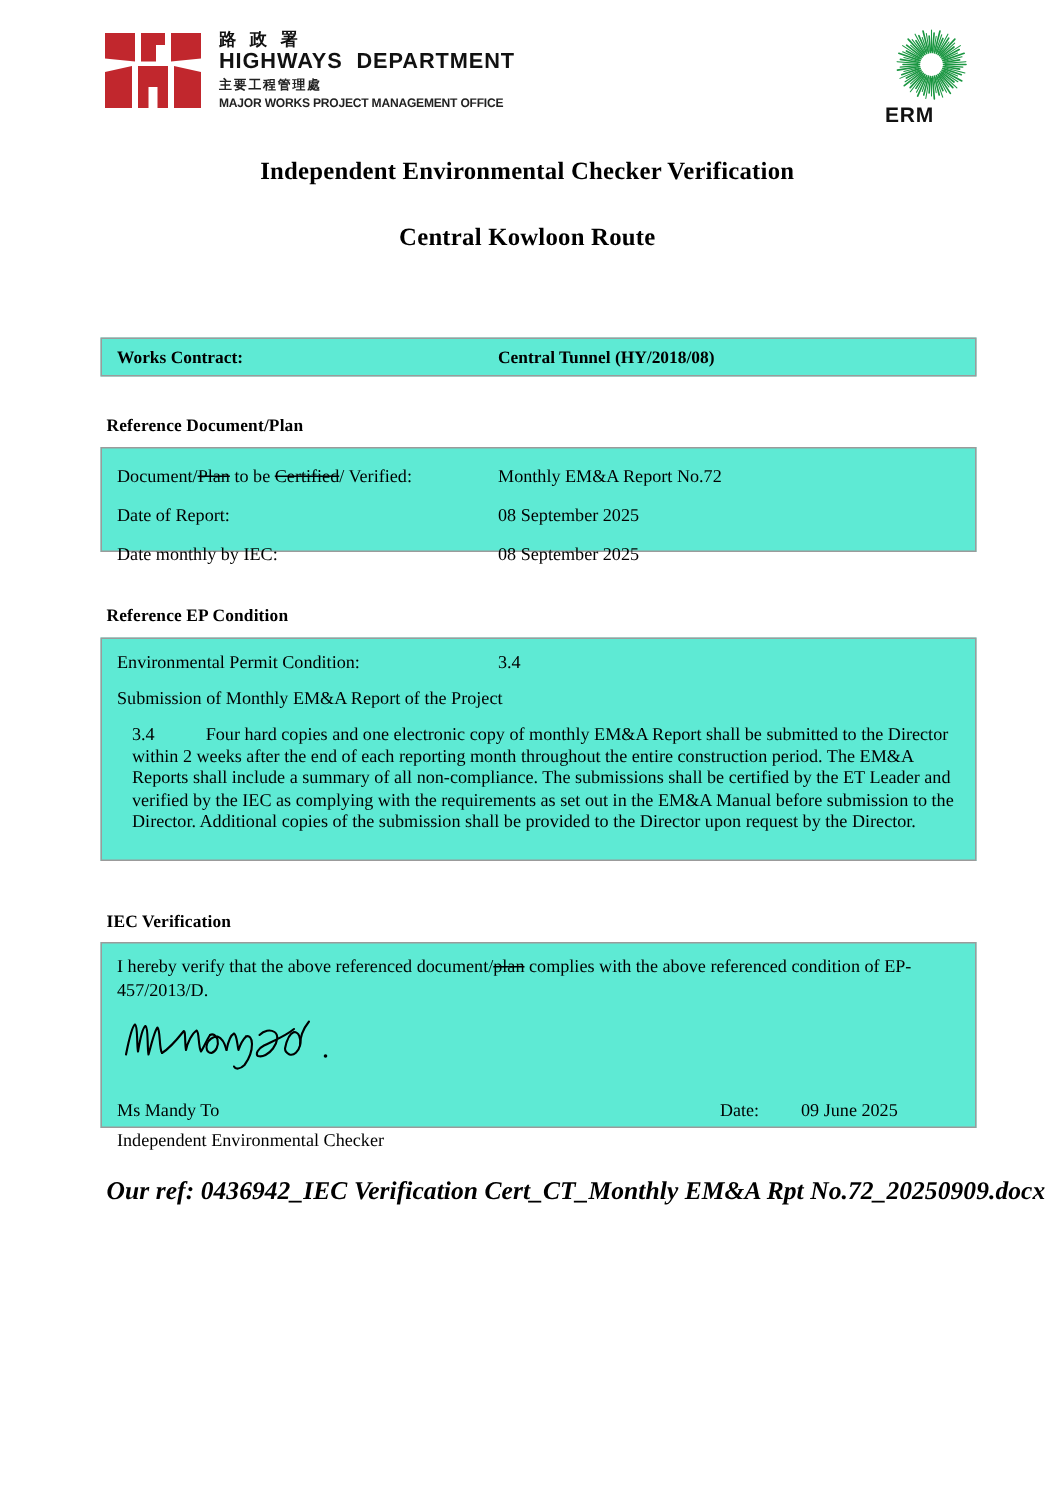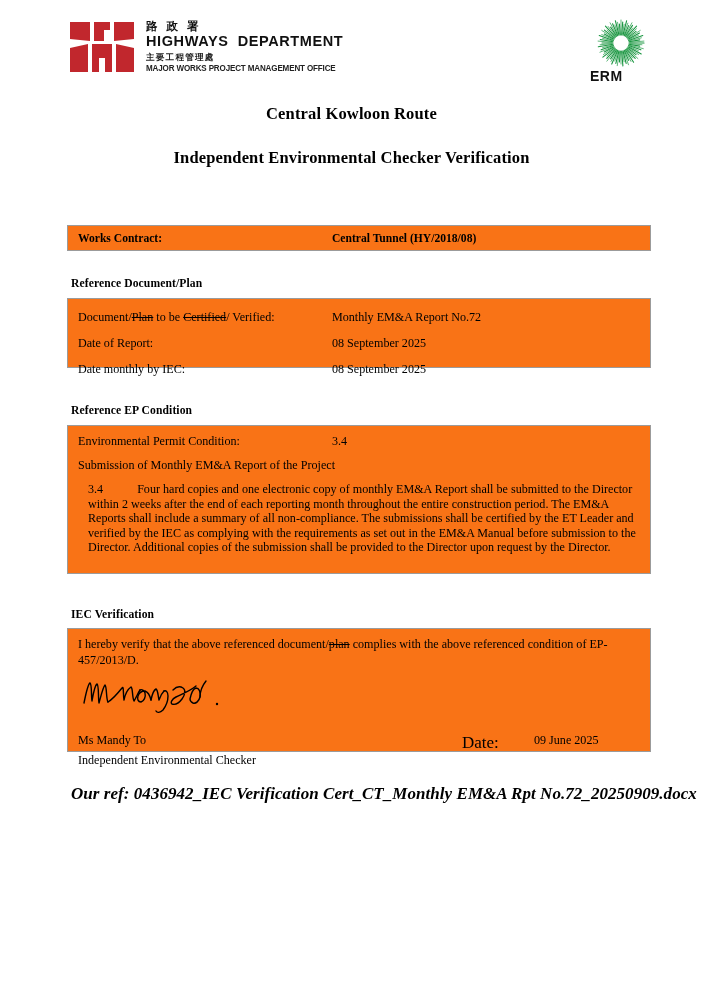--- a/index.html
+++ b/index.html
@@ -127,21 +127,21 @@
   #head-epcond { top: 404px; }
   #head-iecver { top: 608px; }
 
   
   .box {
     position: absolute;
     left: 67px;
     width: 584px;
     border: 1px solid #9b9b9b;
     box-sizing: border-box;
-    background: #f97316;
+    background: #5eead4;
   }
   #box-works-contract { top: 225px; height: 26px; }
   #box-refdoc { top: 298px; height: 70px; }
   #box-epcond { top: 425px; height: 149px; }
   #box-iecver { top: 628px; height: 124px; }
 
   .row {
     position: relative;
     font-size: 12.1px;
     line-height: 15px;
@@ -215,23 +215,23 @@
     font-size: 12.1px;
   }
   #sig-role {
     position: absolute;
     left: 10px;
     top: 124px;
     font-size: 12.1px;
   }
   #sig-date-label {
     position: absolute;
-    left: 394px;
+    left: 412px;
     top: 104px;
-    font-size: 17px;
+    font-size: 12px;
   }
   #sig-date-value {
     position: absolute;
     left: 466px;
     top: 104px;
     font-size: 12.1px;
   }
 
   
   #footer-ref {
@@ -354,22 +354,22 @@
             <line x1="67.94" y1="48.51" x2="95.84" y2="46.20" stroke="#1a9641" stroke-width="1.4" stroke-linecap="round"></line>
           </g>
         <circle cx="50" cy="50" r="12" fill="#ffffff"></circle>
       </svg>
     </span>
     <div class="erm-word">ERM</div>
   </div>
 </div>
 
 <div class="titles">
+  <div class="title-line">Independent Environmental Checker Verification</div>
   <div class="title-line">Central Kowloon Route</div>
-  <div class="title-line">Independent Environmental Checker Verification</div>
 </div>
 
 <div class="box" id="box-works-contract">
   <div class="row">
     <span class="lbl">Works Contract:</span>
     <span class="val">Central Tunnel (HY/2018/08)</span>
   </div>
 </div>
 
 <div class="sec-head" id="head-refdoc">Reference Document/Plan</div>

